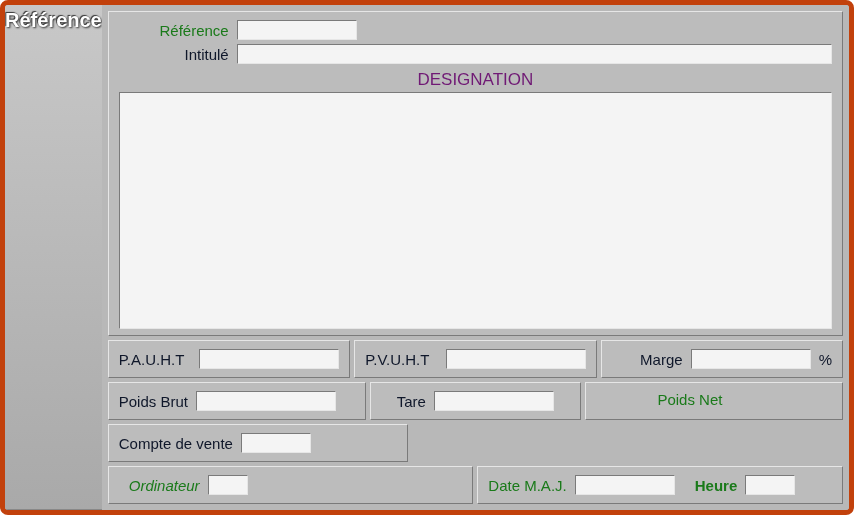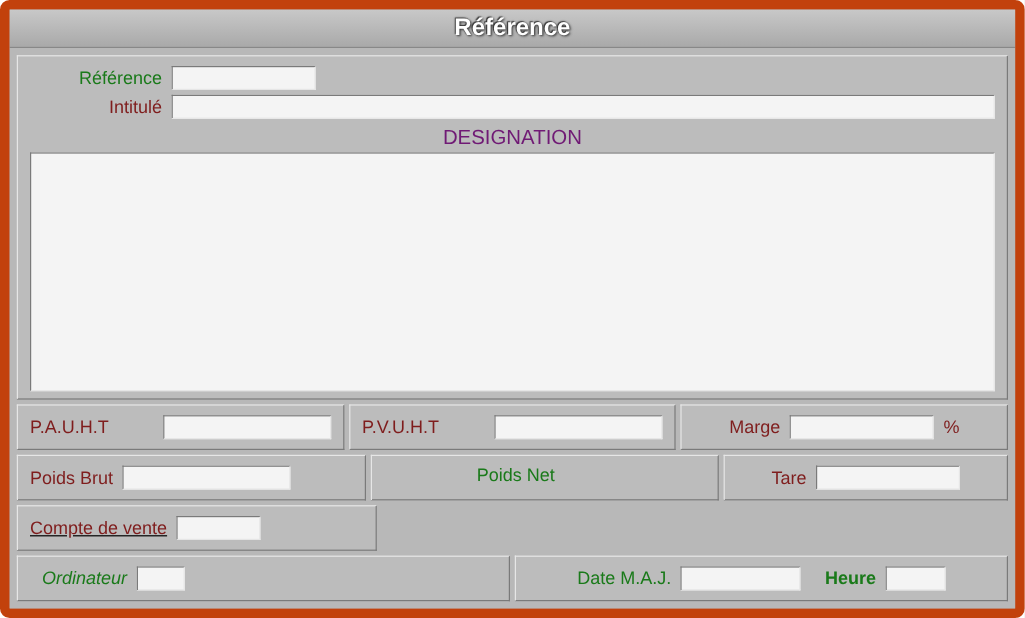--- a/index.html
+++ b/index.html
@@ -6,25 +6,25 @@
   body {
     margin: 0;
     padding: 0;
     font-family: Arial, Helvetica, sans-serif;
     background: #fff;
   }
   .window {
     width: 854px;
     height: 515px;
     background: #b8b8b8;
-    border: 8px solid #c2410c;
+    border: 5px solid #c2410c;
     border-radius: 8px;
     overflow: hidden;
     display: flex;
-    flex-direction: column;
+    flex-direction: row;
   }
   .titlebar {
     background: linear-gradient(to bottom, #c8c8c8 0%, #a9a9a9 100%);
     text-align: center;
     font-weight: bold;
     font-size: 20px;
     color: #fff;
     text-shadow: 1px 1px 2px #333, -1px -1px 1px #333;
     padding: 4px 0;
     border-bottom: 1px solid #888;
@@ -45,21 +45,21 @@
     border-bottom: 1px solid #7a7a7a;
     padding: 6px 10px;
   }
   .row {
     display: flex;
     align-items: center;
     gap: 8px;
     padding: 2px 0;
   }
   .lbl-green { color: #1a7a1a; font-size: 15px; }
-  .lbl-navy  { color: #7f1d1d; font-size: 15px; }
+  .lbl-navy  { color: #0f172a; font-size: 15px; }
   .lbl-maroon{
     color: #701a75;
     font-size: 17px;
     text-align: center;
     display: block;
   }
   .rlabel { text-align: right; display: inline-block; }
   .field {
     background: #f4f4f4;
     border-top: 1px solid #7a7a7a;
@@ -125,68 +125,68 @@
           <input class="field" style="width: 140px;" value="">
         </div>
       </div>
       <div class="panel">
         <div class="row" style="justify-content:space-between;">
           <span class="lbl-navy">P.V.U.H.T</span>
           <input class="field" style="width: 140px;" value="">
         </div>
       </div>
       <div class="panel">
-        <div class="row" style="justify-content:center;">
+        <div class="row" style="justify-content:flex-end;">
           <span class="lbl-navy">Marge</span>
           <input class="field" style="width: 120px;" value="">
           <span class="lbl-navy">%</span>
         </div>
       </div>
     </div>
 
     <div class="hsplit">
       <div class="panel">
         <div class="row" style="justify-content:flex-start;">
           <span class="lbl-navy">Poids Brut</span>
           <input class="field" style="width: 140px;" value="">
         </div>
       </div>
+      <div class="panel" style="flex:0.8;">
+        <div class="row" style="justify-content:center;">
+          <span class="lbl-navy">Tare</span>
+          <input class="field" style="width: 120px;" value="">
+        </div>
+      </div>
       <div class="panel">
         <div class="row" style="justify-content:center;">
           <span class="lbl-green">Poids Net</span>
           <span class="lbl-green" style="min-width:40px;"></span>
         </div>
       </div>
-      <div class="panel" style="flex:0.8;">
-        <div class="row" style="justify-content:center;">
-          <span class="lbl-navy">Tare</span>
-          <input class="field" style="width: 120px;" value="">
-        </div>
-      </div>
     </div>
 
     <div class="hsplit">
-      <div class="panel" style="flex:0 0 300px;text-decoration:underline;">
+      <div class="panel" style="flex:0 0 300px;">
         <div class="row">
           <span class="lbl-navy">Compte de vente</span>
           <input class="field" style="width: 70px;" value="">
         </div>
       </div>
       <div style="flex:1;"></div>
     </div>
 
     <div class="hsplit">
       <div class="panel">
         <div class="row">
           <span class="lbl-green" style="margin-left:10px;font-style:italic;">Ordinateur</span>
           <input class="field" style="width: 40px;" value="">
         </div>
       </div>
       <div class="panel">
-        <div class="row" style="justify-content:center;">
+        <div class="row" style="justify-content:flex-start;">
           <span class="lbl-green">Date M.A.J.</span>
           <input class="field" style="width: 100px;" value="">
           <span class="lbl-green" style="margin-left:12px;font-weight:bold;">Heure</span>
           <input class="field" style="width: 50px;" value="">
         </div>
       </div>
     </div>
 
   </div>
 </div>

